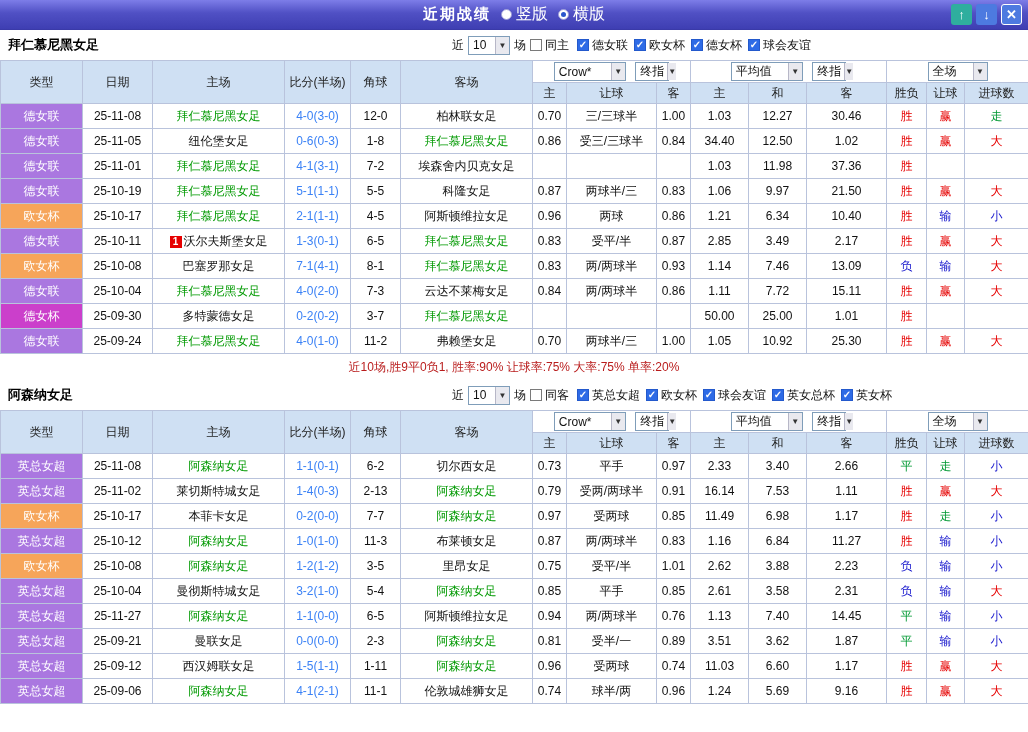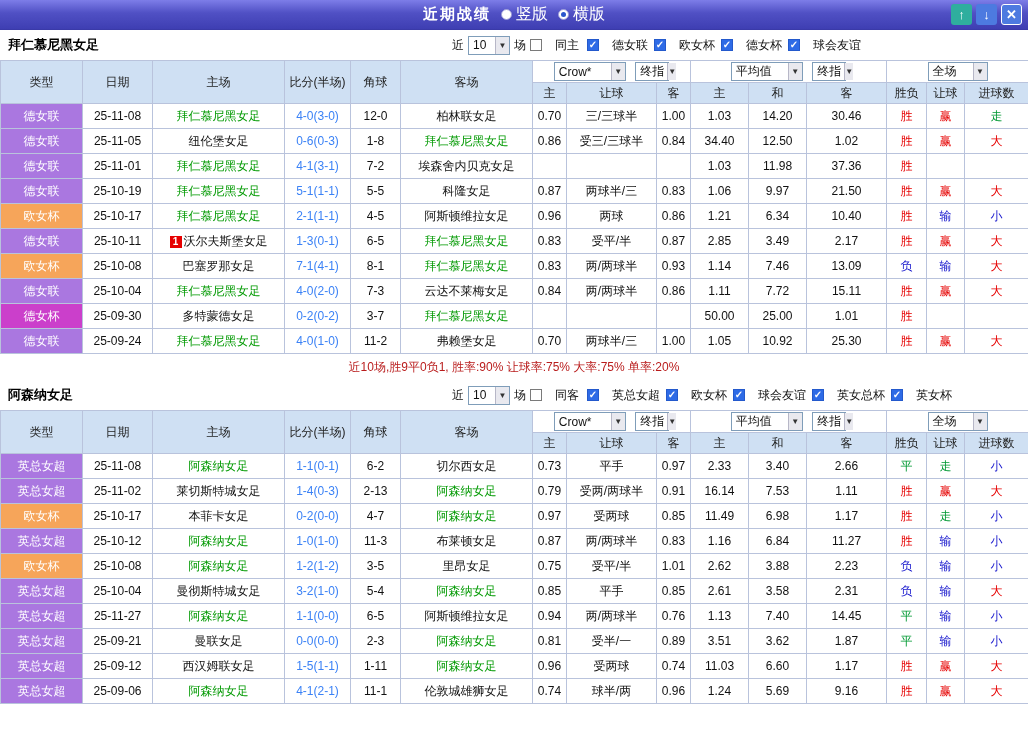--- a/index.html
+++ b/index.html
@@ -18,21 +18,21 @@
   .tbtn.down{background:#4d7ae0}
   .tbtn.close{background:#4d7ae0;border:1px solid #fff}
   
   .filter-row{position:relative;height:30px;display:flex;align-items:center;padding-left:8px}
   .team-name{font-weight:bold;font-size:13px;color:#000}
   .filters{position:absolute;left:452px;display:flex;align-items:center;gap:4px;white-space:nowrap}
   .select{display:inline-flex;align-items:center;justify-content:space-between;border:1px solid #7f9db9;background:#fff;height:19px;padding-left:4px;font-size:12px;cursor:pointer;vertical-align:middle}
   .selval{padding-right:3px}
   .caret{font-size:8px;color:#333;background:#e9e9ef;border-left:1px solid #b7b7c7;width:14px;height:17px;display:inline-flex;align-items:center;justify-content:center}
   .w42{width:42px}.w52{width:34px}.w72{width:72px}.w58{width:60px}
-  .cb-item{display:inline-flex;align-items:center;gap:13px;cursor:pointer}
+  .cb-item{display:inline-flex;align-items:center;gap:3px;cursor:pointer}
   .cb{width:12px;height:12px;border:1px solid #7a7a7a;background:#fff;display:inline-flex;align-items:center;justify-content:center;font-size:10px;color:#fff;line-height:1;font-weight:bold}
   .cb.checked{background:#2e6be6;border-color:#2359cc}
   
   table{border-collapse:collapse;table-layout:fixed;width:1028px}
   th,td{border:1px solid #b9c3dc;text-align:center;font-weight:normal;overflow:hidden;white-space:nowrap;font-size:12px;color:#111}
   tr.selector-row{height:22px}
   tr.sub-row{height:21px}
   .hcell,.sub-row th{background:#cfe0f3;color:#222}
   .selcell{background:#fff;padding:1px 0}
   .selcell .select{margin:0 3px}
@@ -170,21 +170,21 @@
             <td class="lg" style="background: rgb(170, 119, 224);">德女联</td>
             <td>25-11-08</td>
             <td class="team"><span class="focus">拜仁慕尼黑女足</span></td>
             <td class="score">4-0(3-0)</td>
             <td>12-0</td>
             <td class="team"><span>柏林联女足</span></td>
             <td>0.70</td>
             <td>三/三球半</td>
             <td>1.00</td>
             <td>1.03</td>
-            <td>14.20</td>
+            <td>12.27</td>
             <td>30.46</td>
             <td class="res" style="color: rgb(230, 0, 0);">胜</td>
             <td class="res" style="color: rgb(230, 0, 0);">赢</td>
             <td class="res" style="color: rgb(0, 153, 51);">走</td>
           </tr>
           <tr>
             <td class="lg" style="background: rgb(170, 119, 224);">德女联</td>
             <td>25-11-05</td>
             <td class="team"><span>纽伦堡女足</span></td>
             <td class="score">0-6(0-3)</td>
@@ -477,21 +477,21 @@
             <td>1.11</td>
             <td class="res" style="color: rgb(230, 0, 0);">胜</td>
             <td class="res" style="color: rgb(230, 0, 0);">赢</td>
             <td class="res" style="color: rgb(230, 0, 0);">大</td>
           </tr>
           <tr>
             <td class="lg" style="background: rgb(246, 165, 90);">欧女杯</td>
             <td>25-10-17</td>
             <td class="team"><span>本菲卡女足</span></td>
             <td class="score">0-2(0-0)</td>
-            <td>4-7</td>
+            <td>7-7</td>
             <td class="team"><span class="focus">阿森纳女足</span></td>
             <td>0.97</td>
             <td>受两球</td>
             <td>0.85</td>
             <td>11.49</td>
             <td>6.98</td>
             <td>1.17</td>
             <td class="res" style="color: rgb(230, 0, 0);">胜</td>
             <td class="res" style="color: rgb(0, 153, 51);">走</td>
             <td class="res" style="color: rgb(20, 20, 204);">小</td>

